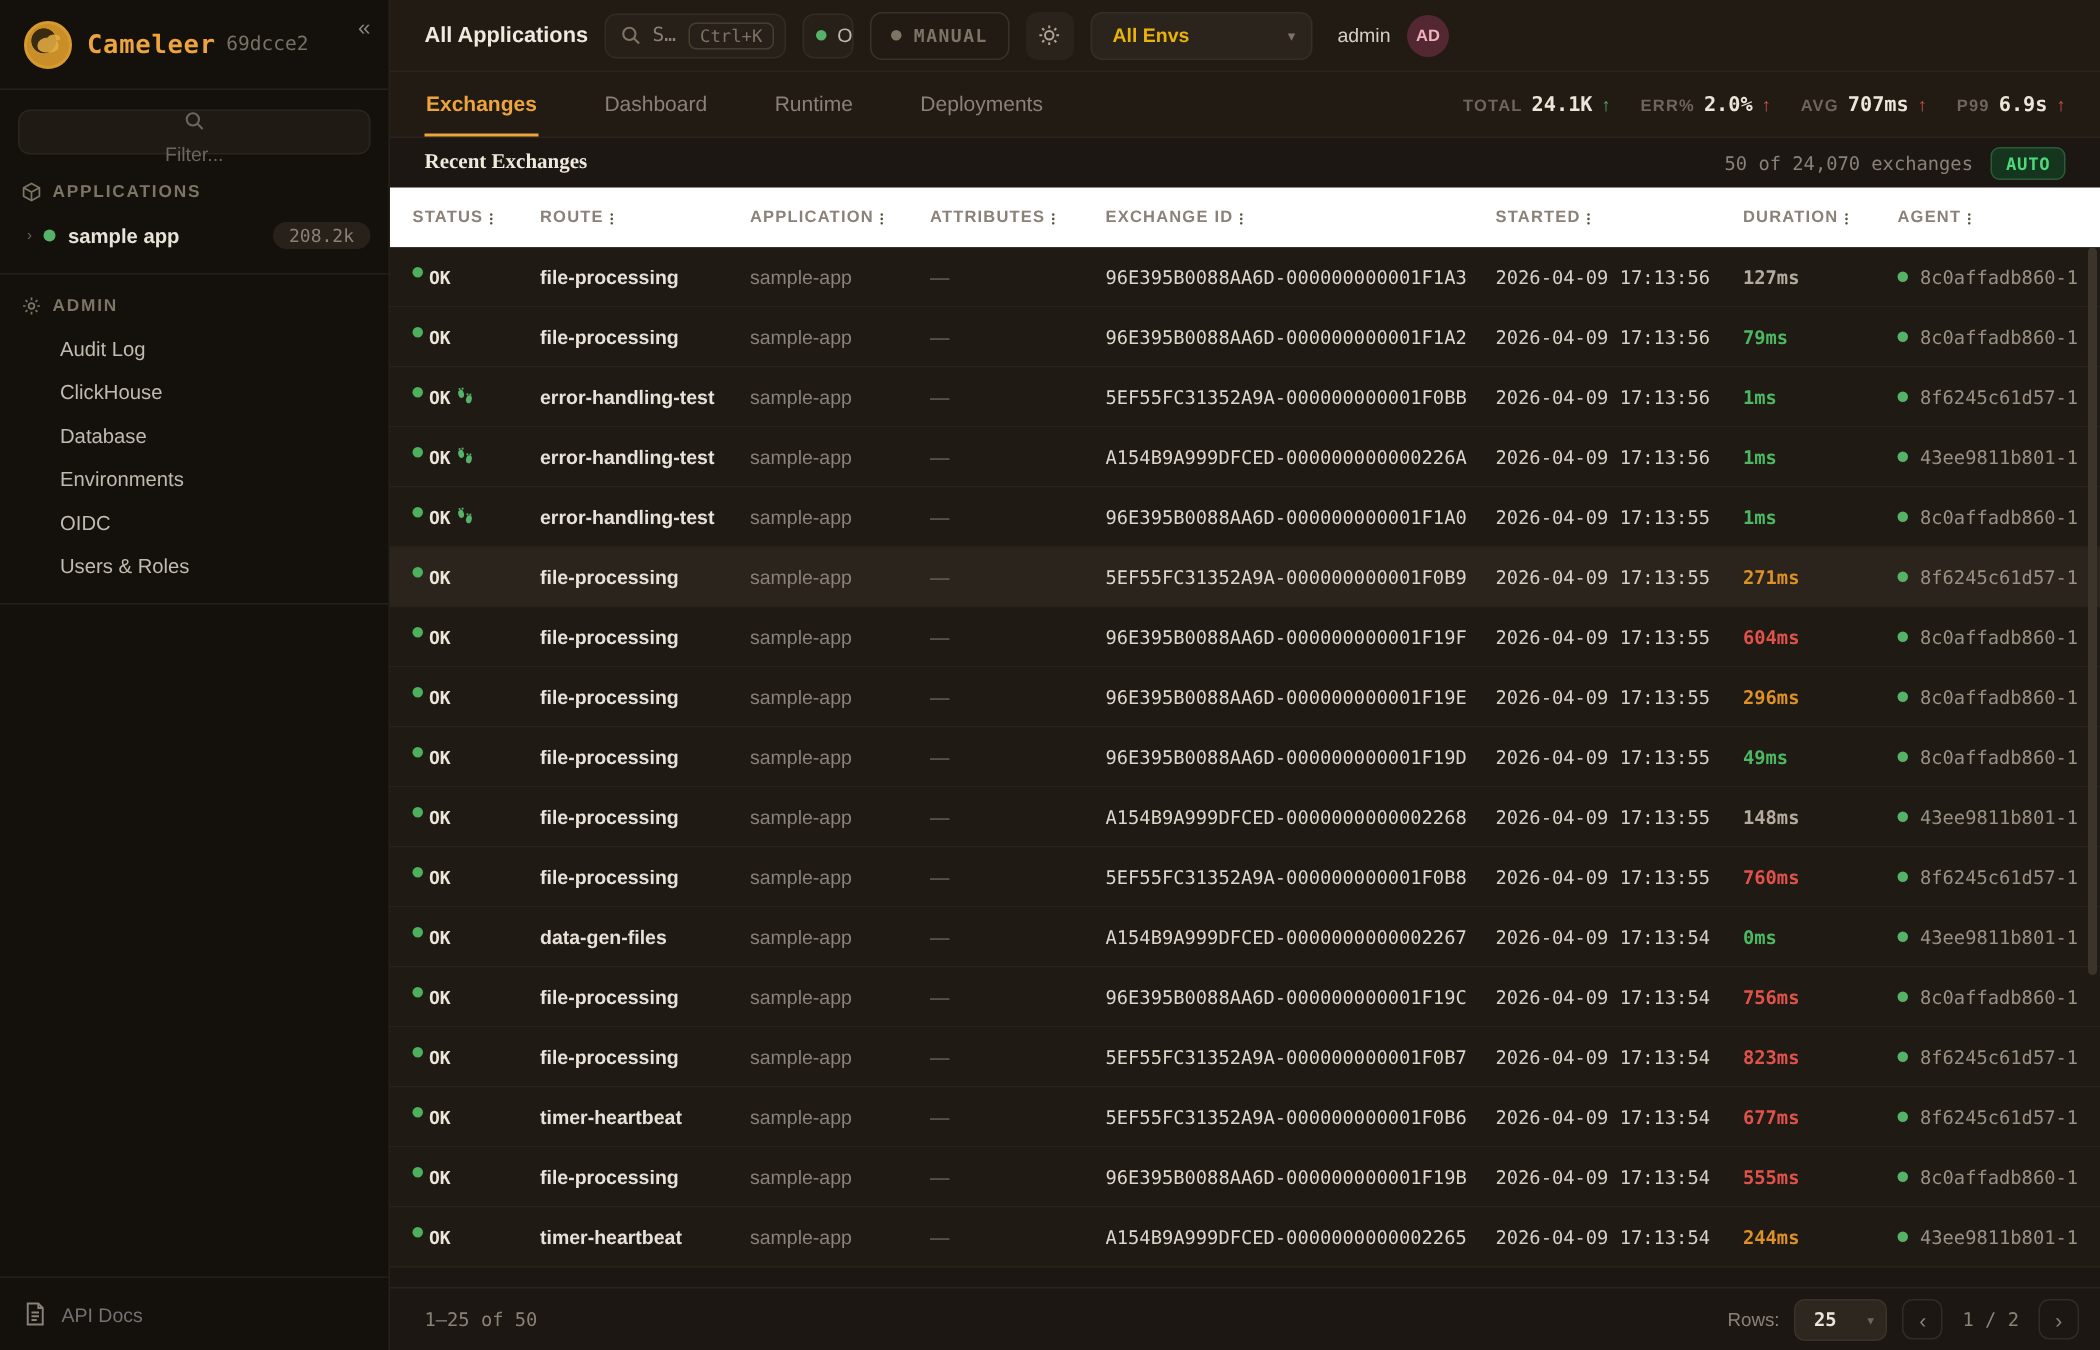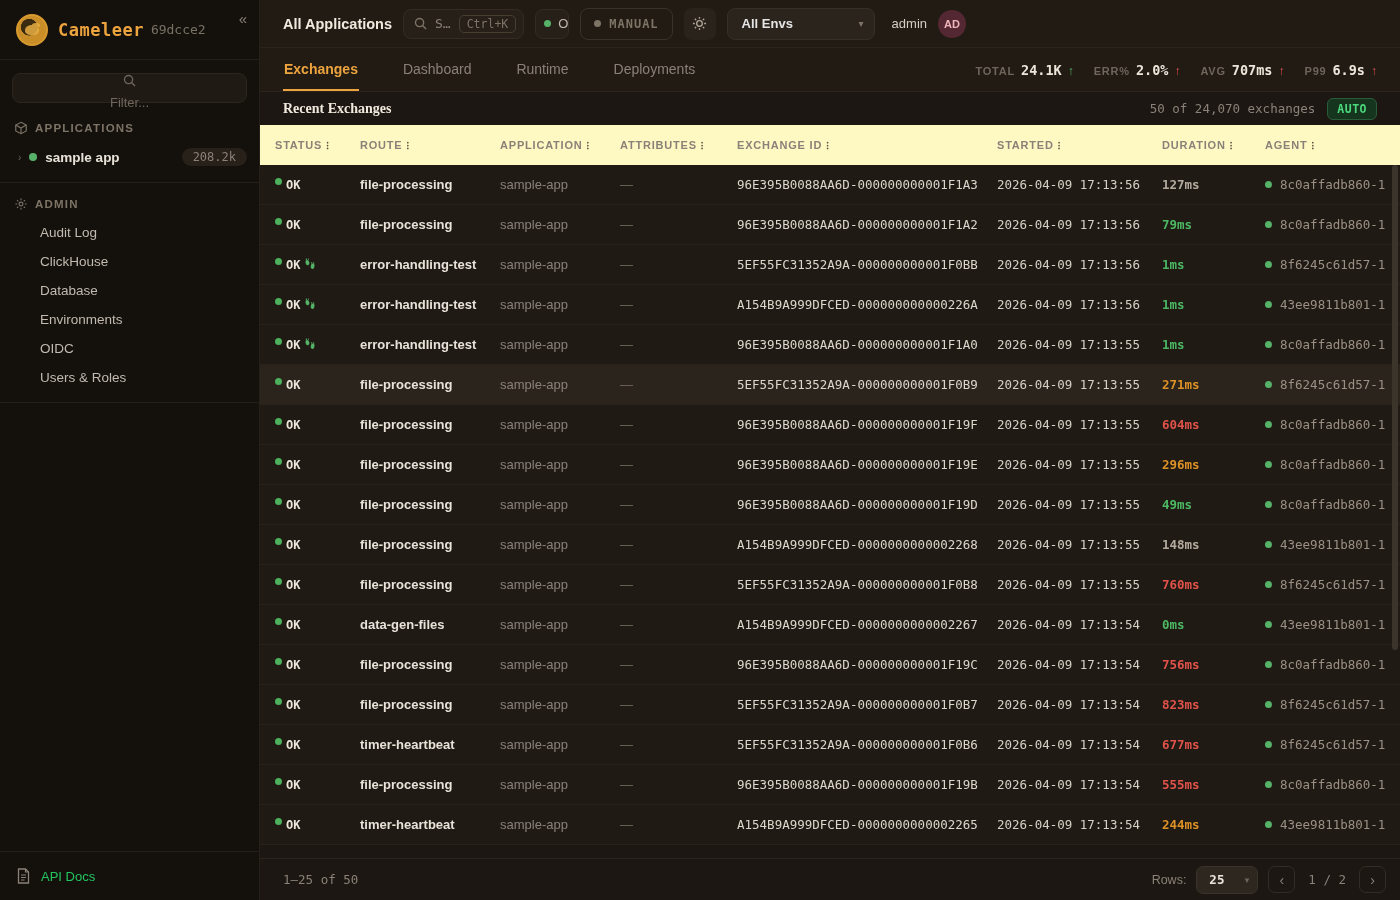--- a/index.html
+++ b/index.html
@@ -53,21 +53,21 @@
   .sb-app-name { font-size:13.5px; font-weight:bold; color:#e8e2d9; }
   .sb-app-count {
     margin-left:auto; background:#27211a; color:#8a8178; border-radius:10px;
     font-family:"DejaVu Sans Mono", monospace; font-size:12px; padding:2px 11px;
   }
   .sb-divider { border-top:1px solid #242019; margin-top:10px; }
   .sb-admin-item { padding:7px 14px 7px 40px; font-size:13.5px; color:#c2bab0; cursor:pointer; }
   .sb-spacer { flex:1; }
   .sb-footer {
     border-top:1px solid #242019; height:49px; display:flex; align-items:center;
-    gap:10px; padding:0 16px; color:#22c55e; font-size:13px; cursor:pointer;
+    gap:10px; padding:0 16px; color:#737373; font-size:13px; cursor:pointer;
   }
 
   
   .main { width:1140px; display:flex; flex-direction:column; position:relative; }
 
   .topbar {
     height:48px; background:#211b14; border-bottom:1px solid #2a241c;
     display:flex; align-items:center; padding:0 14px 0 23px; gap:11px;
   }
   .scope-label { font-size:14.5px; font-weight:bold; color:#f0e9de; white-space:nowrap; }
@@ -103,21 +103,21 @@
   }
   .manual-btn .mdot { width:7px; height:7px; border-radius:50%; background:#7d7466; }
   .iconbtn {
     width:32px; height:32px; border-radius:8px; background:#2a231c; display:flex;
     align-items:center; justify-content:center; cursor:pointer;
   }
   .env-select {
     height:32px; width:148px; background:#2b241d; border:1px solid #362f26; border-radius:8px;
     display:flex; align-items:center; padding:0 10px 0 14px; cursor:pointer;
   }
-  .env-select .val { font-size:13px; font-weight:bold; color:#e5e5e5; }
+  .env-select .val { font-size:13px; font-weight:bold; color:#eab308; }
   .env-select .chev { margin-left:auto; color:#7d7466; font-size:10px; }
   .user-name { font-size:13px; color:#d5cec3; margin-left:6px; }
   .avatar {
     width:28px; height:28px; border-radius:50%; background:#542832; color:#eeb3bb;
     font-size:11px; font-weight:bold; display:flex; align-items:center; justify-content:center;
     cursor:pointer; flex:none;
   }
 
   .tabsrow {
     height:44px; background:#211b14; border-bottom:1px solid #2a241c;
@@ -146,21 +146,21 @@
     background:#16351f; border:1px solid #2b5c39; color:#4cd97b; border-radius:6px;
     font-family:"DejaVu Sans Mono", monospace; font-size:11.5px; font-weight:bold;
     padding:3px 9px; letter-spacing:.5px; cursor:pointer;
   }
 
   .grid-cols {
     display:grid; grid-template-columns:85px 140px 120px 117px 260px 165px 103px 1fr;
     padding-left:15px; align-items:center;
   }
   .thead {
-    height:40px; background:#fef9c3;
+    height:40px; background:#ffffff;
   }
   .th {
     font-size:11px; font-weight:bold; color:#8a8178; letter-spacing:.8px;
     display:flex; align-items:center; gap:4px; cursor:pointer; white-space:nowrap;
   }
   .th .sort { color:#59513f; font-size:10px; }
 
   .tbody { flex:1; background:#1c1712; position:relative; }
   .trow {
     height:40px; background:#1f1a14; border-bottom:1px solid #282218; cursor:pointer;

